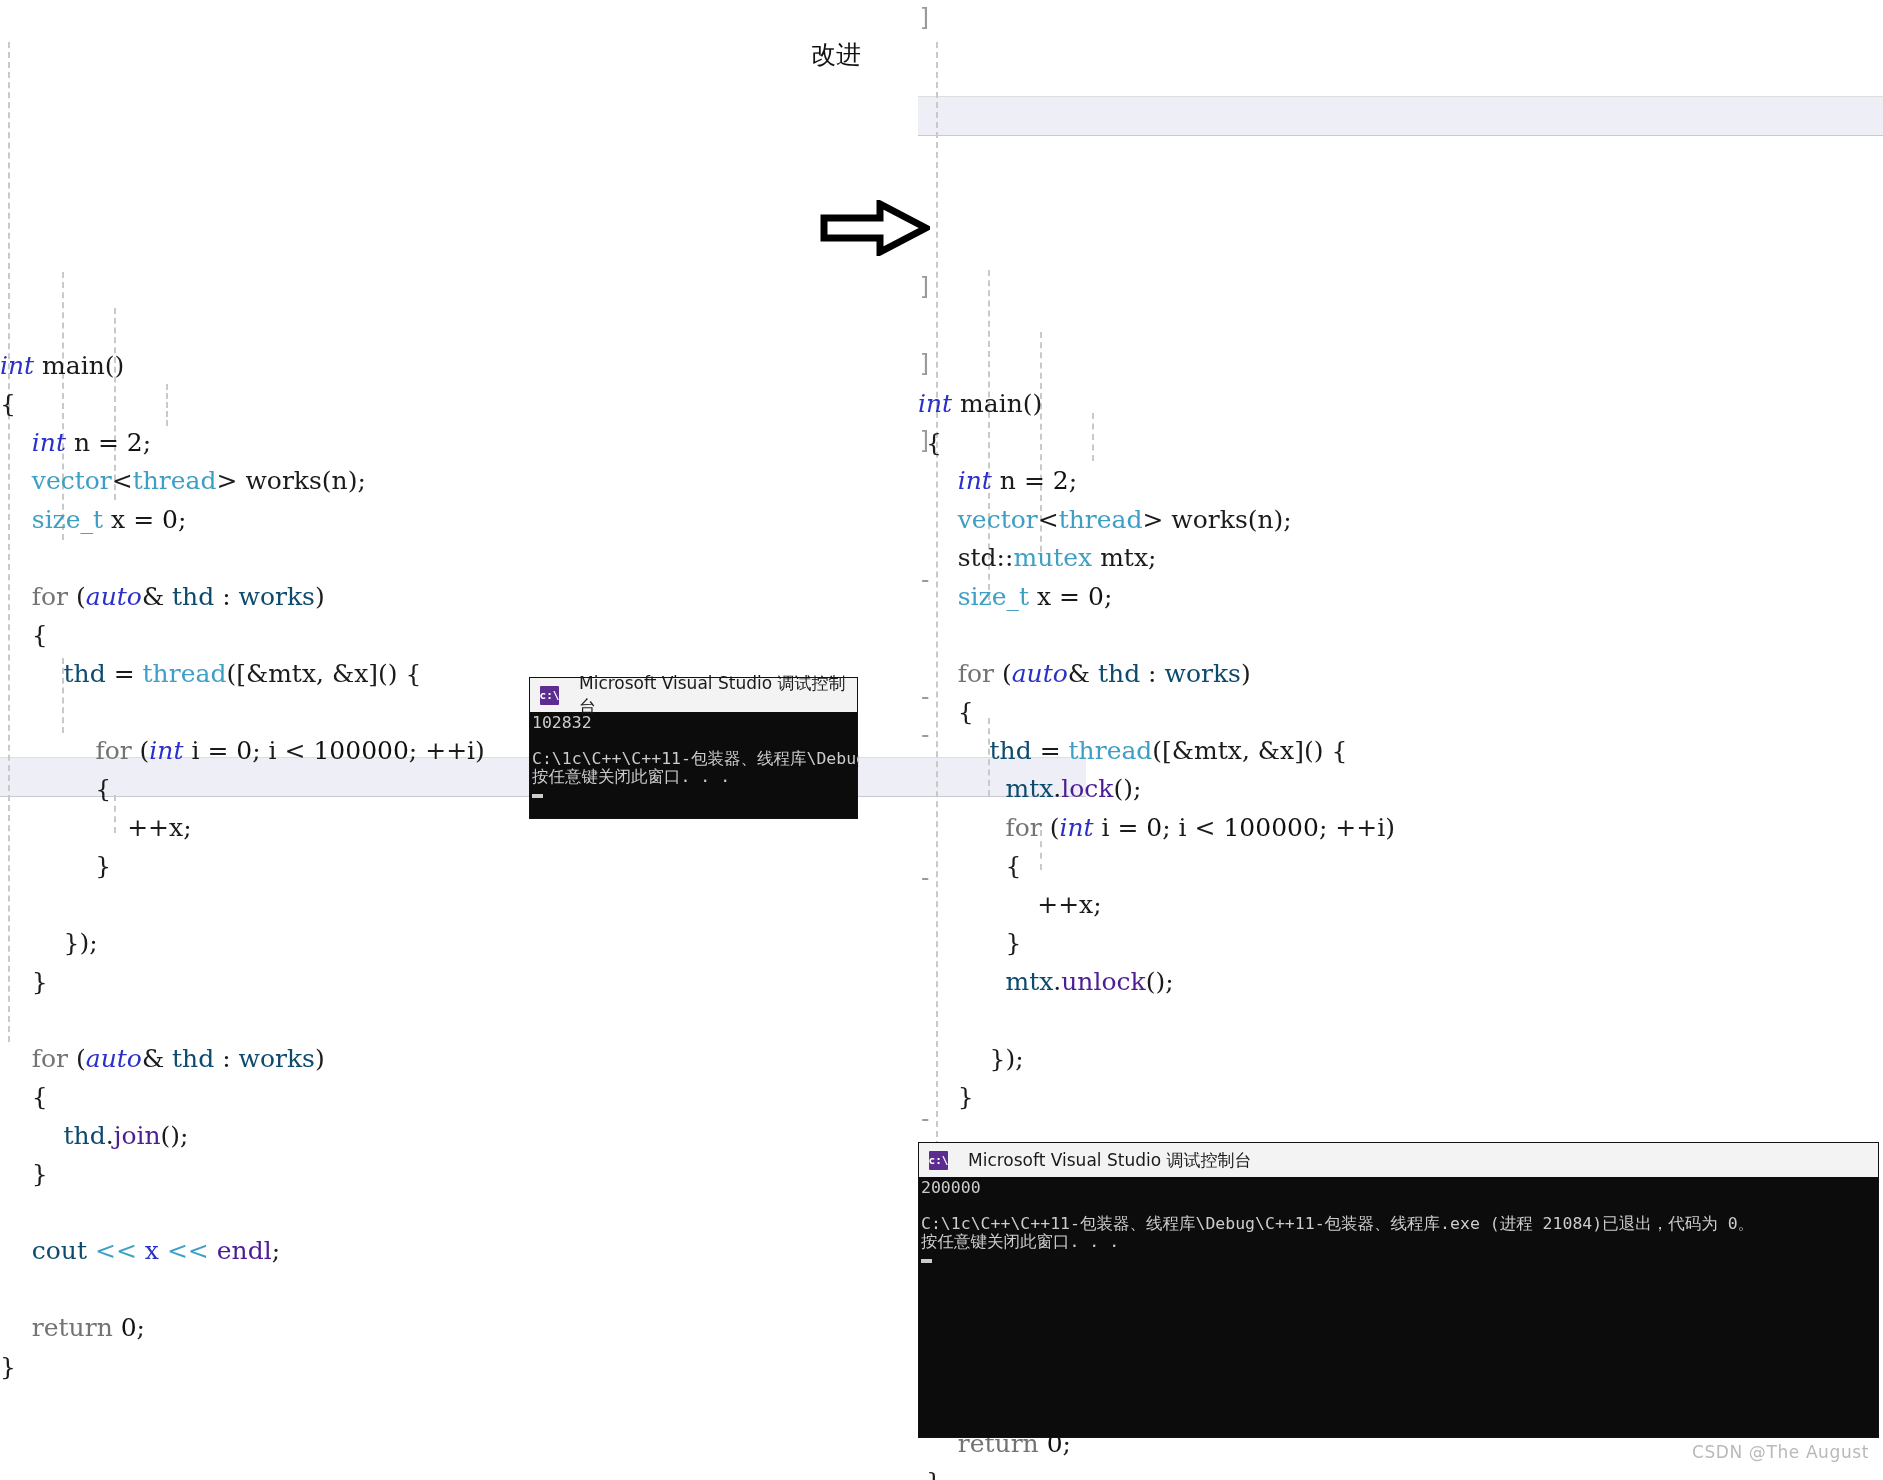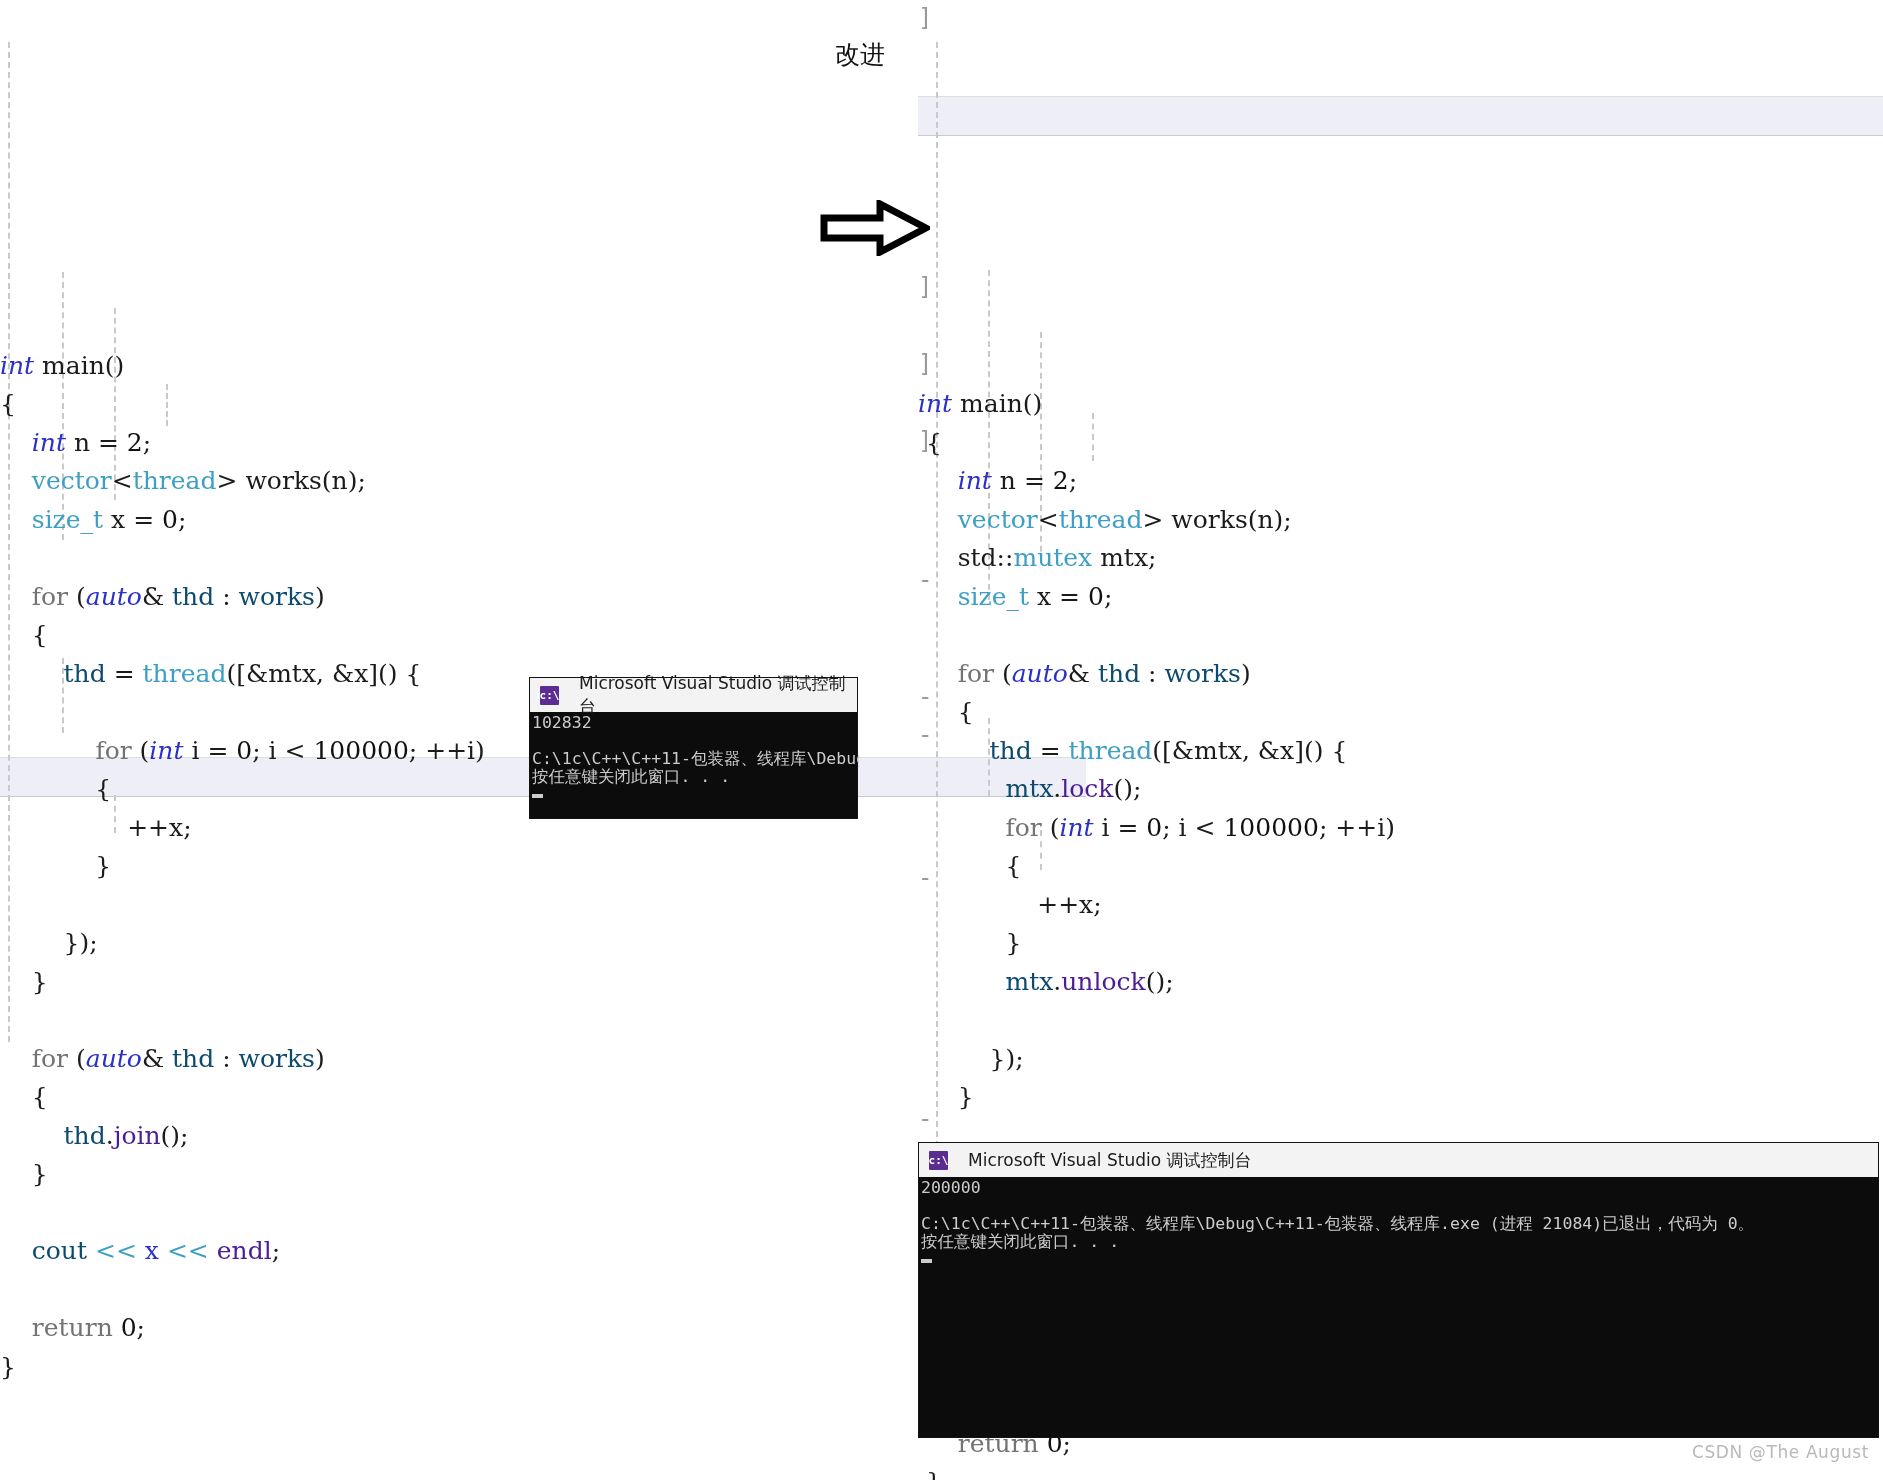--- a/index.html
+++ b/index.html
@@ -62,21 +62,21 @@
     color:#9a9a9a;
     font-family:"DejaVu Sans Mono","Liberation Mono",monospace;
     font-size:24px;
     line-height:1;
     z-index:3;
   }
 
   
   #improve-label{
     position:absolute;
-    left:835px; top:38px;
+    left:811px; top:38px;
     font-family:"DejaVu Sans","Liberation Sans",sans-serif;
     font-size:25px;
     color:#111111;
   }
   #arrow-wrap{ position:absolute; left:820px; top:200px; }
 
   
   .console{
     position:absolute;
     background:#0c0c0c;

